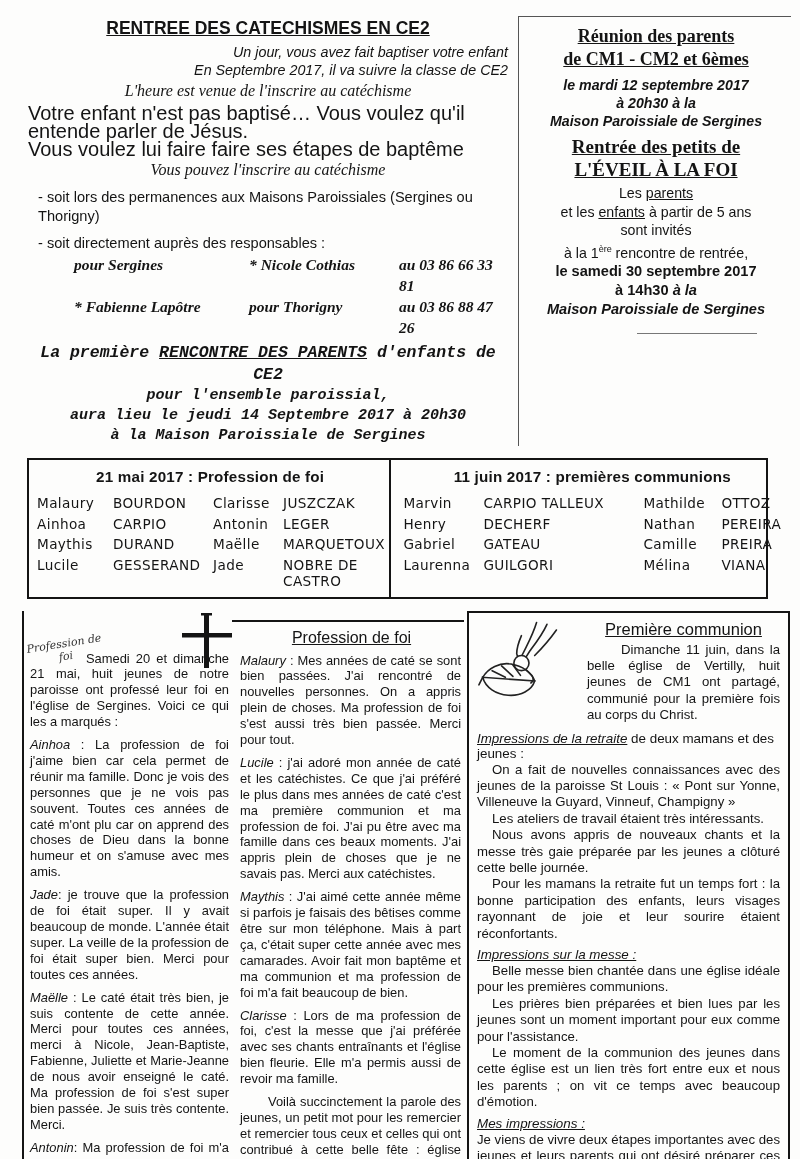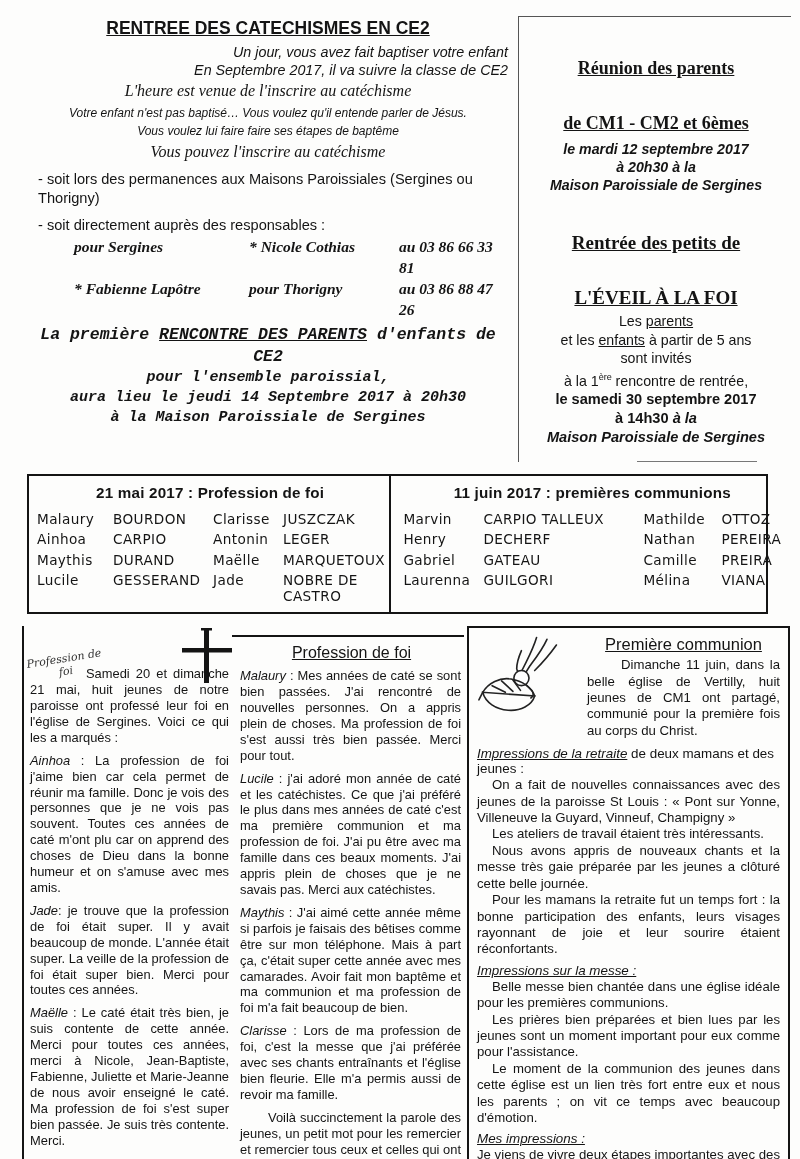--- a/index.html
+++ b/index.html
@@ -10,32 +10,32 @@
   }
   
   .top{display:flex;padding:16px 8px 0 28px;}
   .top-left{width:480px;padding-right:10px;}
   .top-right{width:262px;border-left:1.5px solid #555;border-top:1.5px solid #555;
              padding:8px 4px 0 6px;text-align:center;}
   .tl-title{text-align:center;font-weight:bold;font-size:17.5px;text-decoration:underline;margin:2px 0 4px;}
   .tl-ital{font-style:italic;font-size:14.3px;margin-left:42px;line-height:18px;text-align:right;}
   .tl-serifbold{font-family:"Liberation Serif",serif;font-weight:normal;font-style:italic;
                 text-align:center;font-size:16px;line-height:21px;margin:1px 0;}
-  .tl-center-it{font-style:italic;font-size:12px;text-align:center;line-height:18px;}
+  .tl-center-it{font-size:20px;line-height:18px;}
   .tl-bullet{font-size:14.6px;margin-left:10px;line-height:19px;margin-top:8px;}
   .contacts{margin:1px 0 4px 46px;display:grid;grid-template-columns:175px 150px auto;
             font-family:"Liberation Serif",serif;font-weight:bold;font-style:italic;
             font-size:15.5px;line-height:21px;}
   .meeting{margin-top:4px;text-align:center;font-family:Liberation Mono, monospace;
            font-weight:bold;font-style:italic;}
   .meeting .m1{font-size:16.5px;line-height:22px;}
   .meeting .m2{font-size:15px;line-height:20px;}
   .u{text-decoration:underline;}
   .tr-title{font-family:"Liberation Serif",serif;font-weight:bold;font-size:18px;
-            text-decoration:underline;line-height:23px;margin-top:32px;}
+            text-decoration:underline;line-height:23px;}
   .tr-it{font-weight:bold;font-style:italic;font-size:14.2px;line-height:18px;}
   .tr-gap{height:5px;}
   .tr-plain{font-size:14.2px;line-height:18.5px;}
   .tr-bold{font-weight:bold;font-size:14.6px;line-height:19px;}
   .tr-boldit{font-weight:bold;font-style:italic;font-size:14.6px;line-height:19px;}
   .tr-rule{border:none;border-top:1.5px solid #777;width:120px;margin:14px 30px 0 auto;}
   sup{font-size:9px;}
   
   .names{margin:12px 32px 0 27px;border:2.5px solid #141414;display:flex;}
   .names-left{width:47%;border-right:2px solid #141414;padding:5px 6px 8px 8px;}

